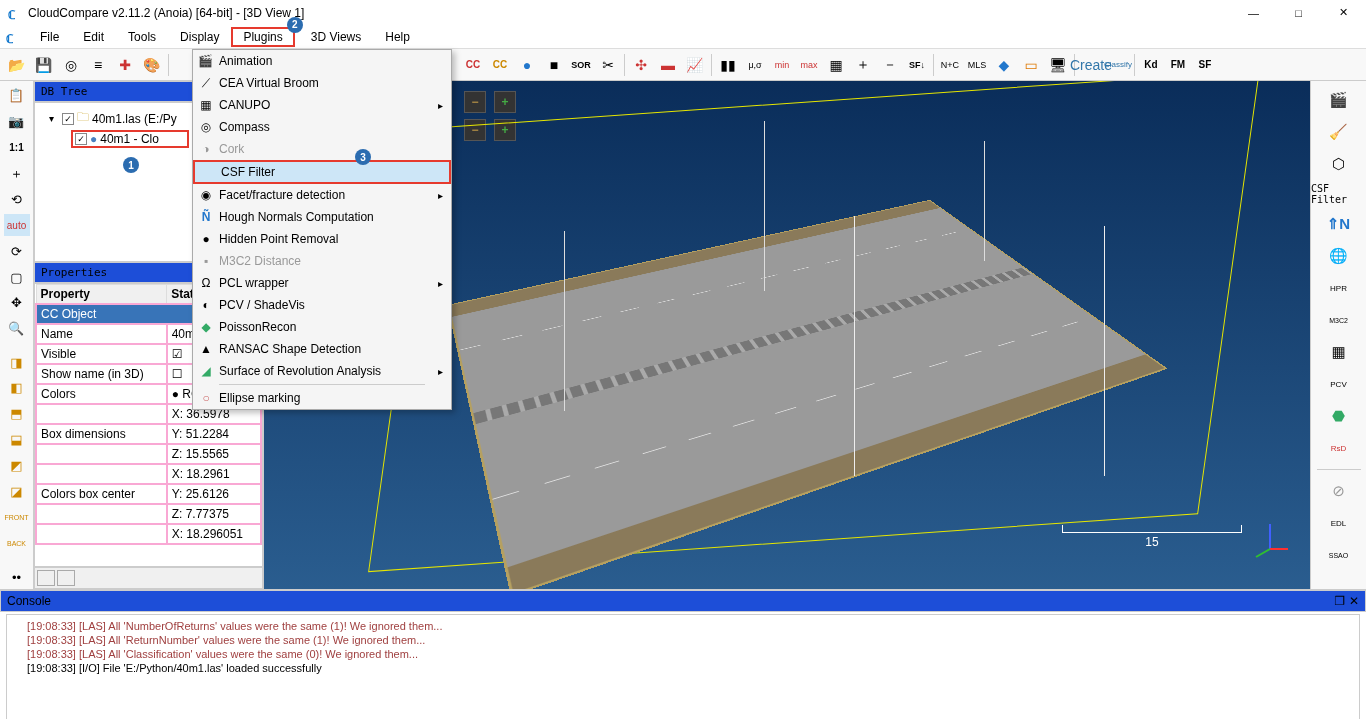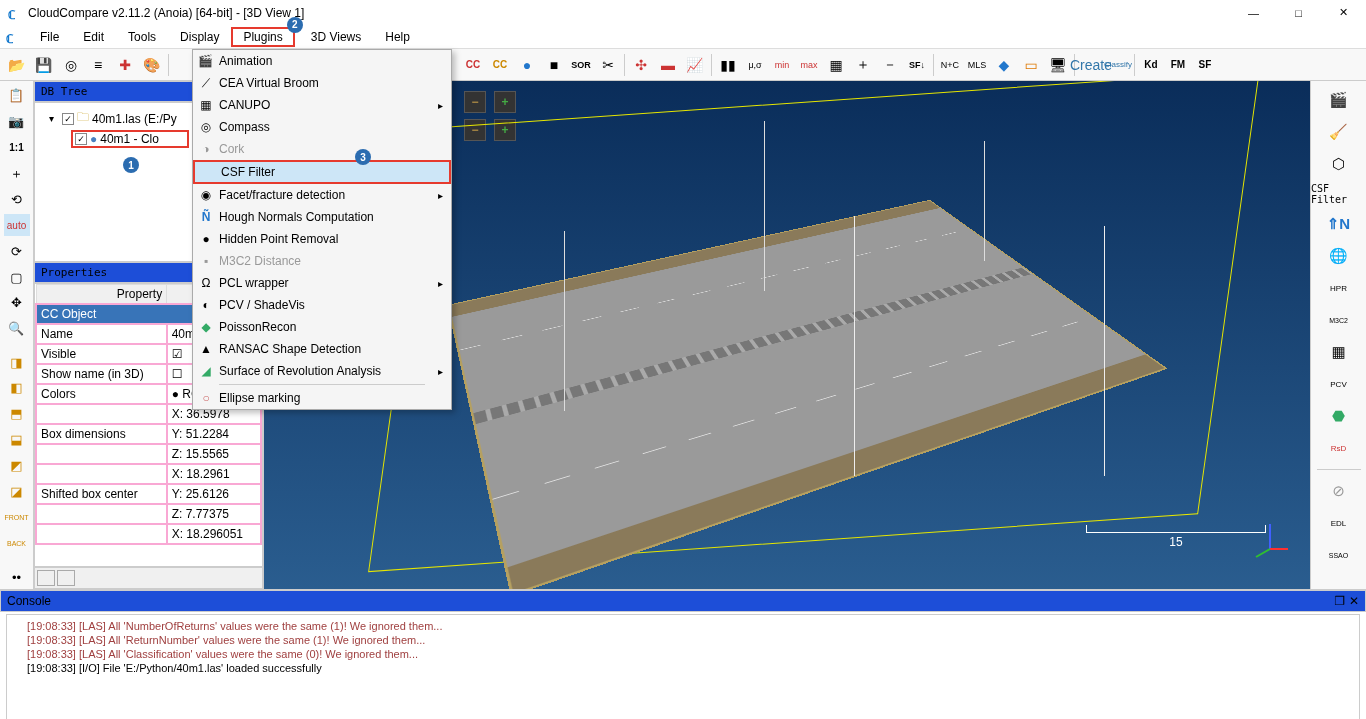--- a/index.html
+++ b/index.html
@@ -22,31 +22,31 @@
 .left-toolbar .lt-btn { width:26px; height:26px; display:flex; align-items:center; justify-content:center; font-size:13px; border:1px solid transparent;}
 .left-panels { width: 230px; background:#f0f0f0; display:flex; flex-direction:column; border-right:1px solid #ccc;}
 .panel-title { background:#1d4ed8; padding:3px 6px; border:1px solid #ccc; font-family: monospace; font-size:11px; }
 .db-tree { flex:0 0 160px; background:#fff; border:1px solid #ccc; padding:4px; overflow:hidden; position:relative;}
 .tree-item { display:flex; align-items:center; gap:3px; padding:1px 0;}
 .tree-item.child { margin-left:18px; border:2px solid #e63a2e; padding:0 2px;}
 .tree-toggle { font-size:10px; width:10px;}
 .tree-checkbox { width:12px; height:12px; border:1px solid #888; display:inline-flex; align-items:center; justify-content:center; font-size:9px;}
 .properties { flex:1; background:#fff; border:1px solid #ccc; overflow:hidden;}
 .prop-table { width:100%; border-collapse:collapse; font-size:11px;}
-.prop-table th { background:#f0f0f0; padding:2px 4px; text-align:right; border:1px solid #ddd; font-weight:normal;}
+.prop-table th { background:#f0f0f0; padding:2px 4px; text-align:left; border:1px solid #ddd; font-weight:bold;}
 .prop-table td { padding:2px 4px; border:2px solid #f9a8d4; white-space:nowrap;}
 .prop-table tr.section td { background:#3874b8; color:#fff; }
 .viewport { flex:1; background: linear-gradient(#0a2d5a, #2a5d8f); position:relative; overflow:hidden;}
 .viewport .road { position:absolute; left:50%; top:50%; transform: translate(-50%,-50%) perspective(800px) rotateX(55deg) rotateZ(-25deg); width:600px; height:400px;  }
 .road-surface { width:100%; height:100%; background: #9a9a9a; position:relative; box-shadow: 0 0 0 2px #b5a060;}
 .road-surface::before, .road-surface::after { content:''; position:absolute; background:#6a6a6a; }
 .road-mid { position:absolute; left:0; top:48%; width:100%; height:4%; background: repeating-linear-gradient(90deg, #777 , #777 10px, #aaa 10px, #aaa 14px);}
 .road-dash { position:absolute; left:0; width:100%; height:1px; background: repeating-linear-gradient(90deg, #ddd, #ddd 20px, transparent 20px, transparent 40px);}
 .bbox { position:absolute; border:1px solid #e6e600; pointer-events:none;}
-.scale-bar { position:absolute; right:44px; bottom:40px; color:#fff; font-size:11px; display:flex; flex-direction:column; align-items:center;}
+.scale-bar { position:absolute; right:68px; bottom:40px; color:#fff; font-size:11px; display:flex; flex-direction:column; align-items:center;}
 .scale-line { width:180px; height:8px; border-left:1px solid #fff; border-right:1px solid #fff; border-bottom:1px solid #fff;}
 .axis-gizmo { position:absolute; right:20px; bottom:30px; width:40px; height:40px;}
 .zoom-ctrl { position:absolute; left:200px; top:10px; display:grid; grid-template-columns: 24px 24px; gap:6px;}
 .zoom-ctrl div { width:22px; height:22px; background:#333; color:#4a4; display:flex; align-items:center; justify-content:center; font-weight:bold; border:1px solid #555;}
 .zoom-ctrl div.minus {color:#a84;}
 .right-toolbar { width:56px; background:#f8f8f8; border-left:1px solid #ccc; display:flex; flex-direction:column; align-items:center; padding-top:4px; gap:2px;}
 .right-toolbar .rt-btn { width:30px; height:30px; display:flex; align-items:center; justify-content:center; font-size:15px;}
 .right-toolbar .rt-label { font-size:10px; font-family:monospace; padding:2px 0;}
 .right-toolbar .rt-sep { width:80%; height:1px; background:#ccc; margin:4px 0;}
 .dropdown-menu { position:absolute; left:192px; top:49px; width:260px; background:#f5f5f5; border:1px solid #aaa; box-shadow: 3px 3px 6px rgba(0,0,0,0.25); z-index:100;}
@@ -214,21 +214,21 @@
             </tr>
         <tr>
               <td></td>
               <td>Z: 15.5565</td>
             </tr>
         <tr>
               <td></td>
               <td>X: 18.2961</td>
             </tr>
         <tr>
-              <td>Shifted box center</td>
+              <td>Colors box center</td>
               <td>Y: 25.6126</td>
             </tr>
         <tr>
               <td></td>
               <td>Z: 7.77375</td>
             </tr>
         <tr>
               <td></td>
               <td>X: 18.296051</td>
             </tr>

